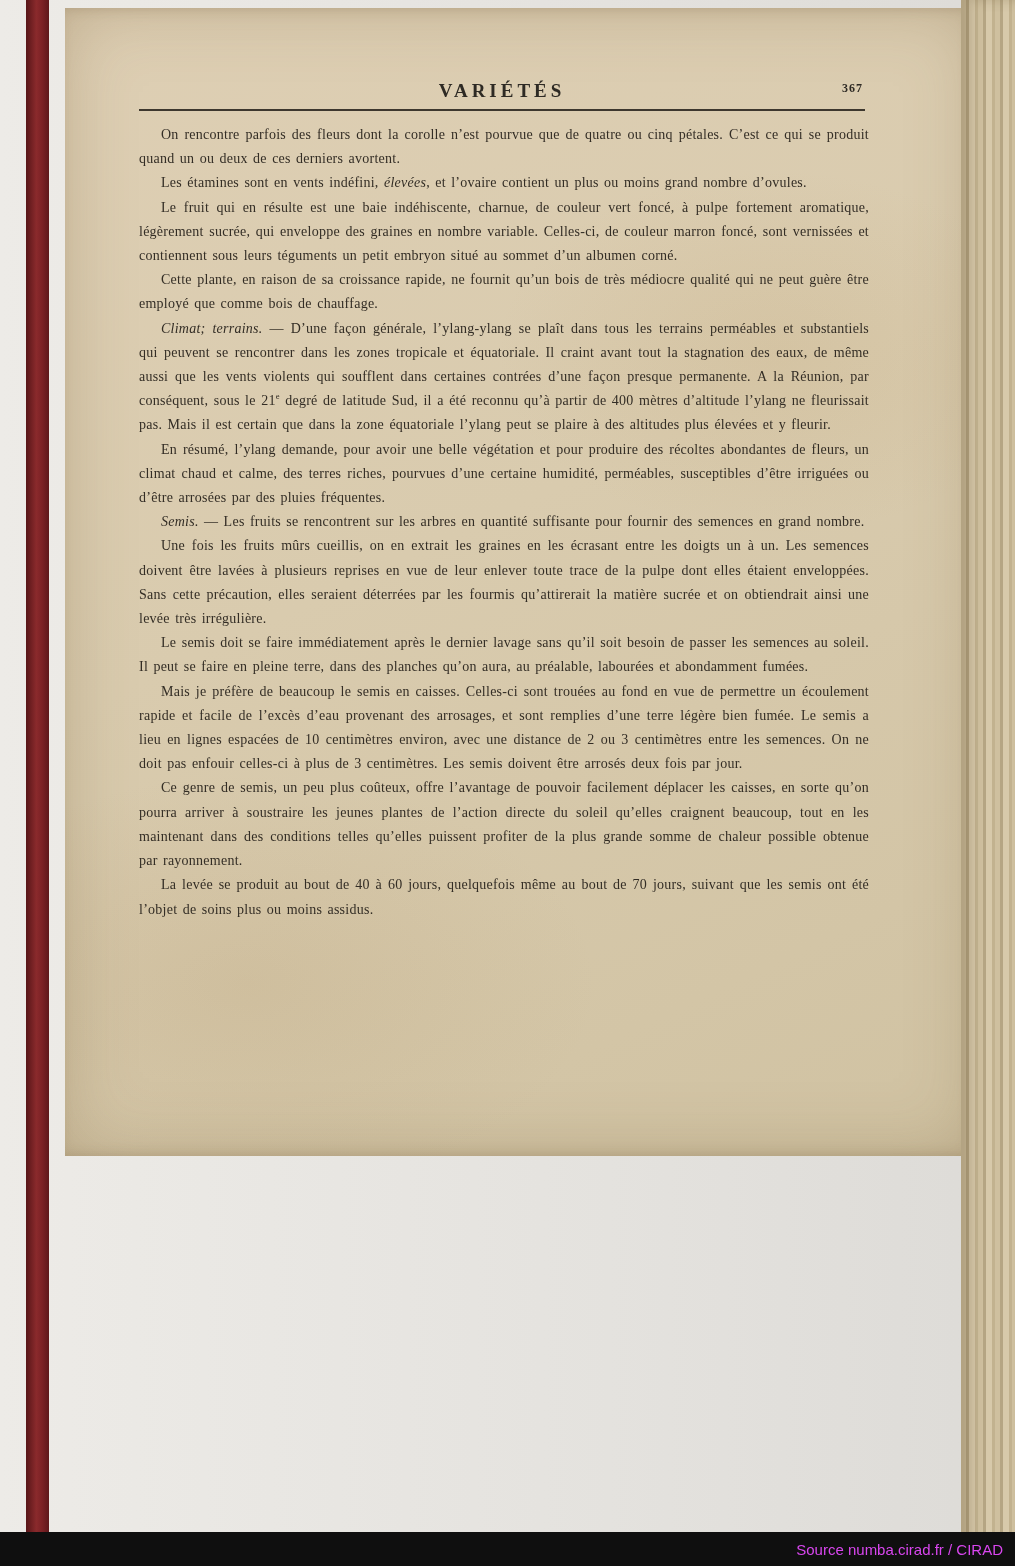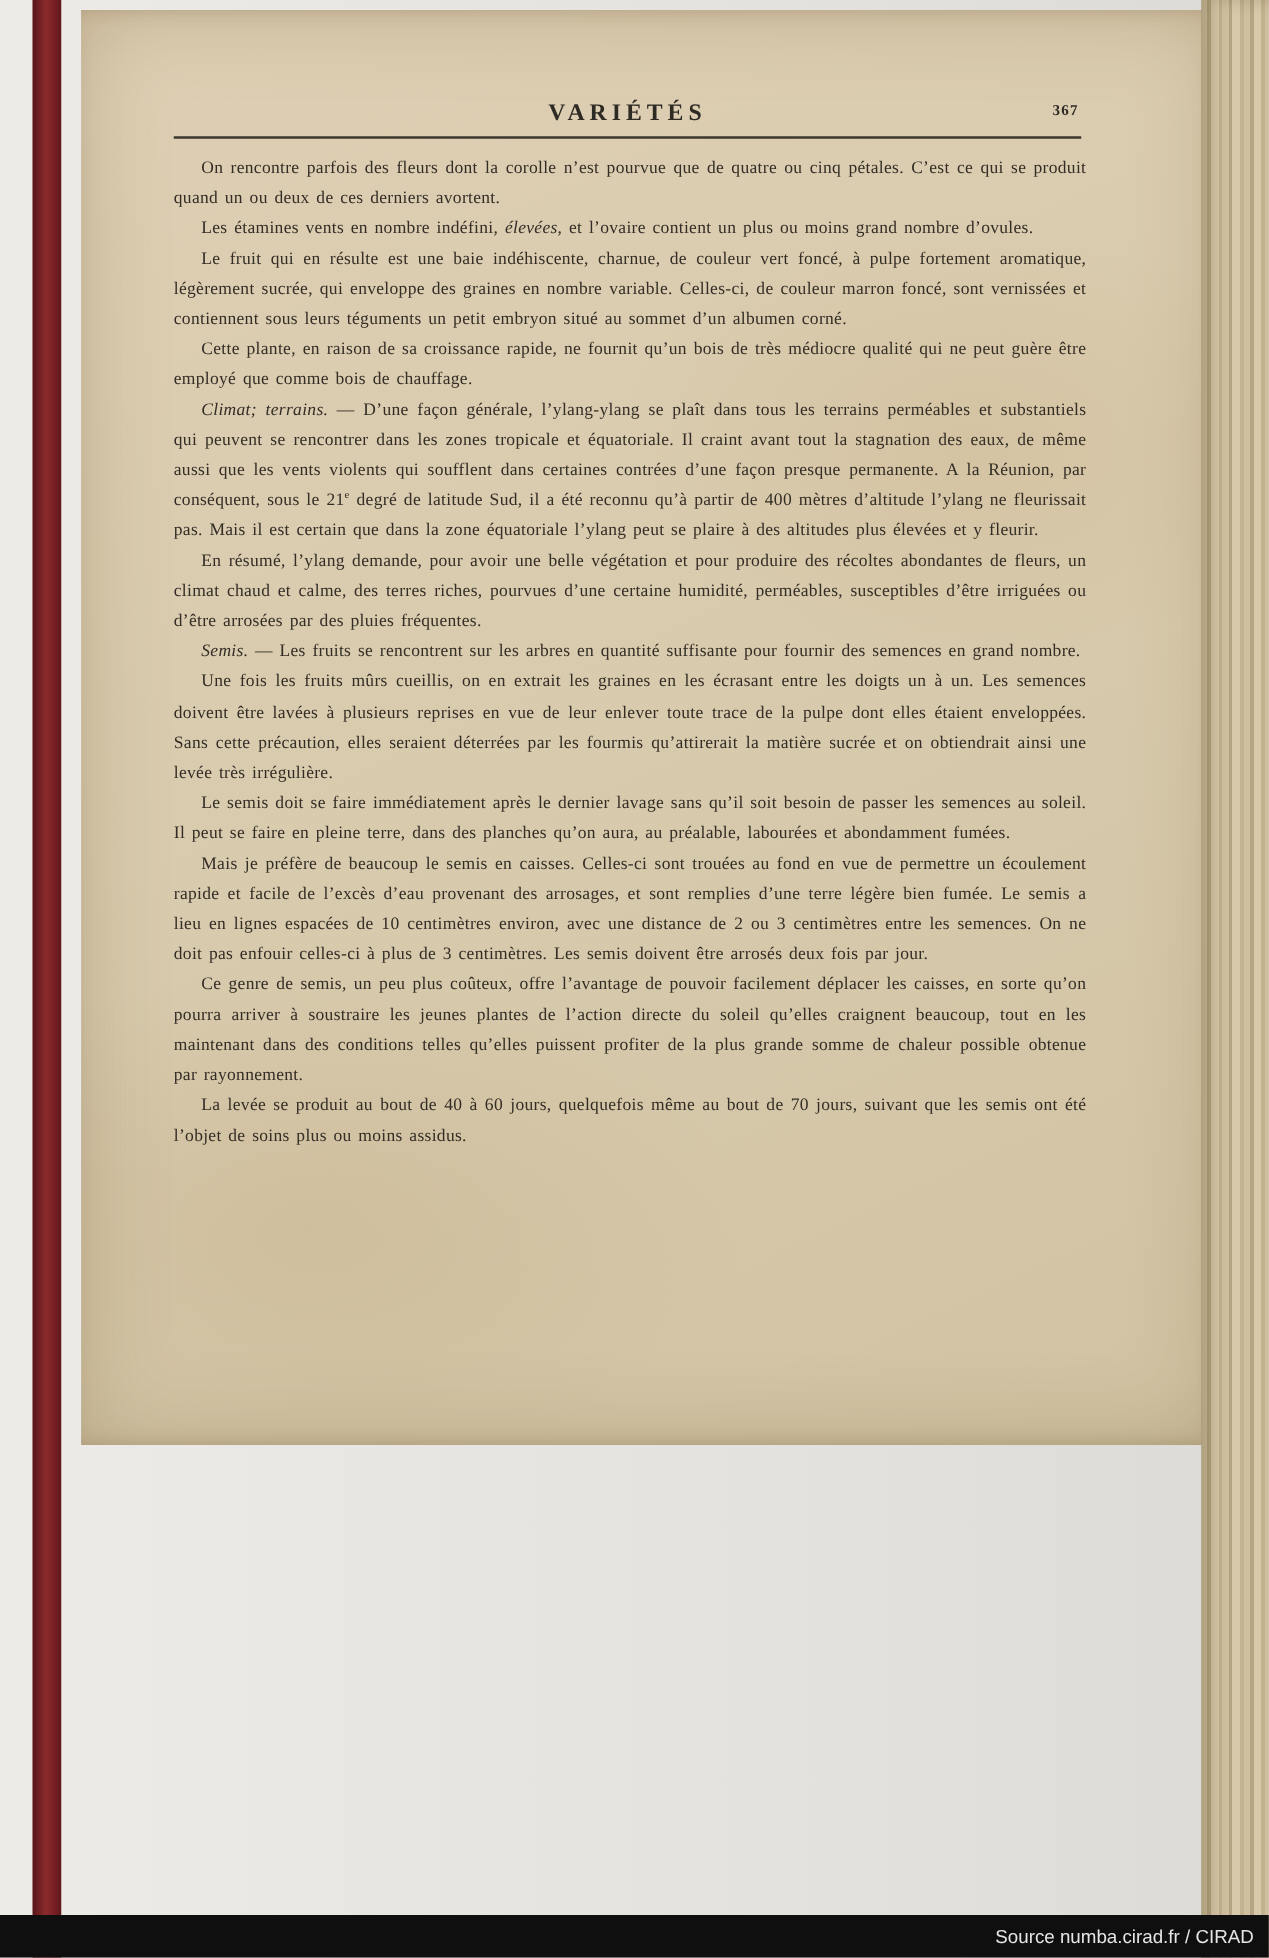--- a/index.html
+++ b/index.html
@@ -78,38 +78,38 @@
   .it { font-style:italic; }
   .body-text sup { font-size:0.62em; vertical-align:super; line-height:0; }
   .footer-bar {
     position:absolute; left:0; bottom:0;
     width:1015px; height:34px;
     background:#0f0f0f;
     display:flex; align-items:center; justify-content:flex-end;
     padding-right:12px;
     font-family:"Liberation Sans","DejaVu Sans",sans-serif;
     font-size:15px;
-    color:#e5e5e5;
+    color:#d946ef;
   }
 </style>
 </head>
 <body>
 
 <div class="scan">
   <div class="binding"></div>
 
   <div class="page">
     <div class="page-header">
       <span class="running-title">VARIÉTÉS</span>
       <span class="page-number">367</span>
     </div>
     <hr class="header-rule">
     <div class="body-text" id="paragraphs">
         <p class="para"><span>On rencontre parfois des fleurs dont la corolle n’est pourvue que de quatre ou cinq pétales. C’est ce qui se produit quand un ou deux de ces derniers avortent.</span></p>
-        <p class="para"><span>Les étamines vents en nombre indéfini, </span><span class="it">élevées</span><span>, et l’ovaire contient un plus ou moins grand nombre d’ovules.</span></p>
+        <p class="para"><span>Les étamines sont en vents indéfini, </span><span class="it">élevées</span><span>, et l’ovaire contient un plus ou moins grand nombre d’ovules.</span></p>
         <p class="para"><span>Le fruit qui en résulte est une baie indéhiscente, charnue, de couleur vert foncé, à pulpe fortement aromatique, légèrement sucrée, qui enveloppe des graines en nombre variable. Celles-ci, de couleur marron foncé, sont vernissées et contiennent sous leurs téguments un petit embryon situé au sommet d’un albumen corné.</span></p>
         <p class="para"><span>Cette plante, en raison de sa croissance rapide, ne fournit qu’un bois de très médiocre qualité qui ne peut guère être employé que comme bois de chauffage.</span></p>
         <p class="para"><span class="it">Climat; terrains.</span><span> — D’une façon générale, l’ylang-ylang se plaît dans tous les terrains perméables et substantiels qui peuvent se rencontrer dans les zones tropicale et équatoriale. Il craint avant tout la stagnation des eaux, de même aussi que les vents violents qui soufflent dans certaines contrées d’une façon presque permanente. A la Réunion, par conséquent, sous le 21</span><sup>e</sup><span> degré de latitude Sud, il a été reconnu qu’à partir de 400 mètres d’altitude l’ylang ne fleurissait pas. Mais il est certain que dans la zone équatoriale l’ylang peut se plaire à des altitudes plus élevées et y fleurir.</span></p>
         <p class="para"><span>En résumé, l’ylang demande, pour avoir une belle végétation et pour produire des récoltes abondantes de fleurs, un climat chaud et calme, des terres riches, pourvues d’une certaine humidité, perméables, susceptibles d’être irriguées ou d’être arrosées par des pluies fréquentes.</span></p>
         <p class="para"><span class="it">Semis.</span><span> — Les fruits se rencontrent sur les arbres en quantité suffisante pour fournir des semences en grand nombre.</span></p>
         <p class="para"><span>Une fois les fruits mûrs cueillis, on en extrait les graines en les écrasant entre les doigts un à un. Les semences doivent être lavées à plusieurs reprises en vue de leur enlever toute trace de la pulpe dont elles étaient enveloppées. Sans cette précaution, elles seraient déterrées par les fourmis qu’attirerait la matière sucrée et on obtiendrait ainsi une levée très irrégulière.</span></p>
         <p class="para"><span>Le semis doit se faire immédiatement après le dernier lavage sans qu’il soit besoin de passer les semences au soleil. Il peut se faire en pleine terre, dans des planches qu’on aura, au préalable, labourées et abondamment fumées.</span></p>
         <p class="para"><span>Mais je préfère de beaucoup le semis en caisses. Celles-ci sont trouées au fond en vue de permettre un écoulement rapide et facile de l’excès d’eau provenant des arrosages, et sont remplies d’une terre légère bien fumée. Le semis a lieu en lignes espacées de 10 centimètres environ, avec une distance de 2 ou 3 centimètres entre les semences. On ne doit pas enfouir celles-ci à plus de 3 centimètres. Les semis doivent être arrosés deux fois par jour.</span></p>
         <p class="para"><span>Ce genre de semis, un peu plus coûteux, offre l’avantage de pouvoir facilement déplacer les caisses, en sorte qu’on pourra arriver à soustraire les jeunes plantes de l’action directe du soleil qu’elles craignent beaucoup, tout en les maintenant dans des conditions telles qu’elles puissent profiter de la plus grande somme de chaleur possible obtenue par rayonnement.</span></p>
         <p class="para"><span>La levée se produit au bout de 40 à 60 jours, quelquefois même au bout de 70 jours, suivant que les semis ont été l’objet de soins plus ou moins assidus.</span></p>

